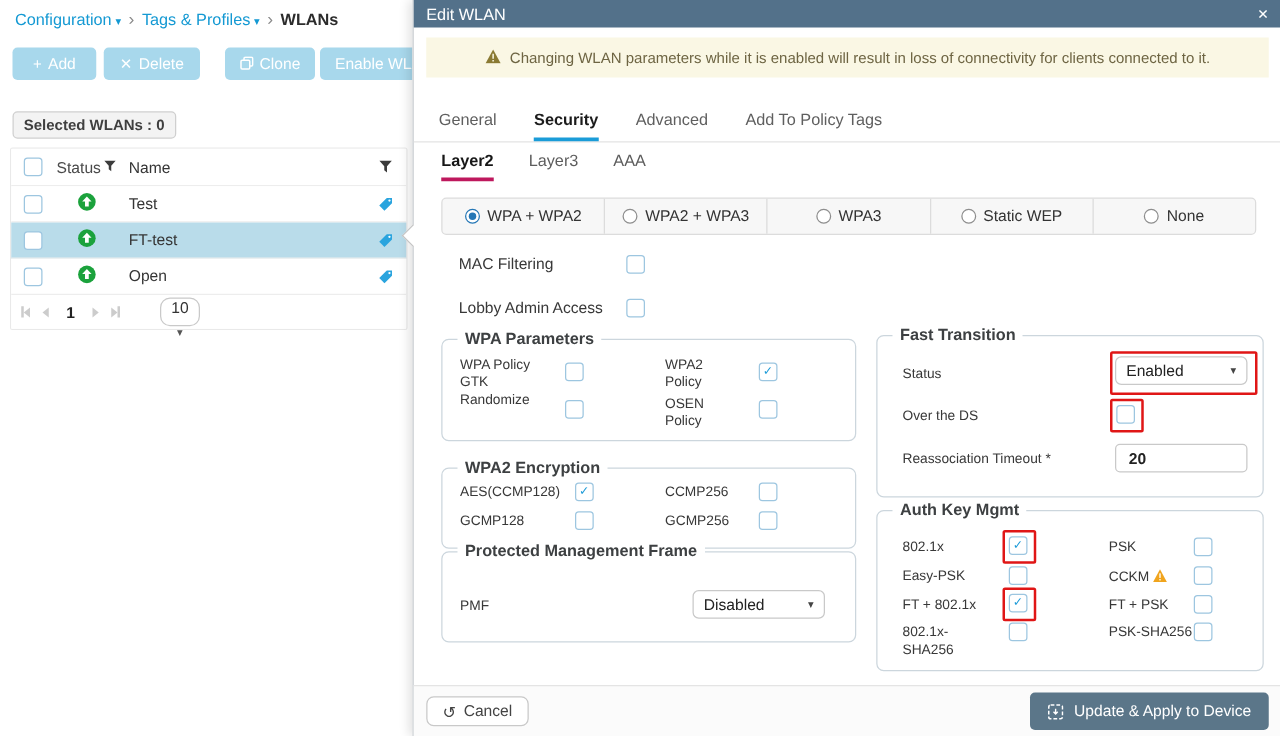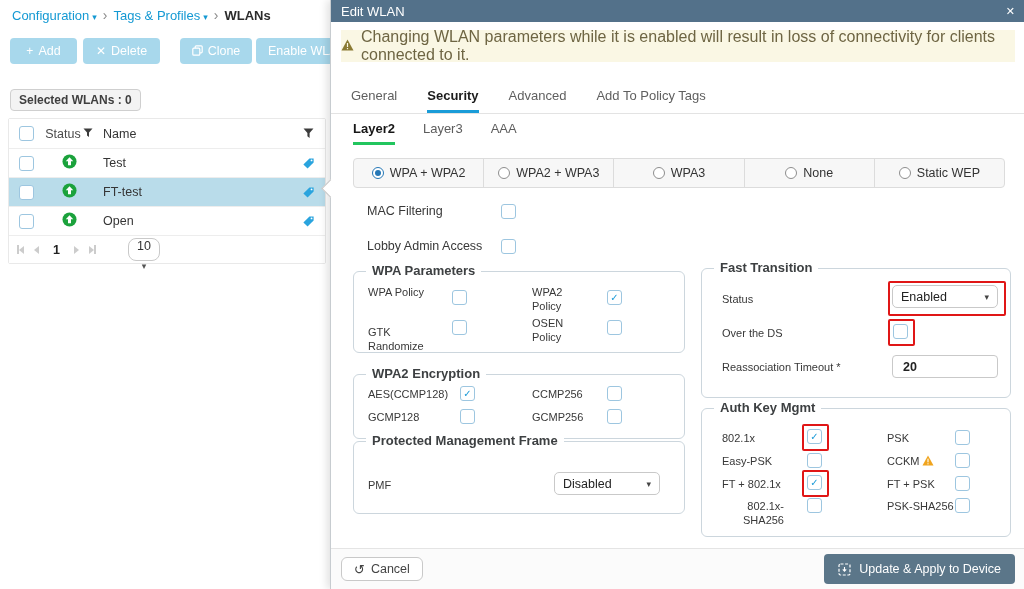--- a/index.html
+++ b/index.html
@@ -52,29 +52,29 @@
                gap:8px;padding:0 8px;font-size:12.5px;color:#333;cursor:pointer;background:#fff;flex-direction:column;}
   .size-select .dd-caret{font-size:9px;color:#555;}
 
   
   .panel{position:absolute;left:330px;top:0;width:694px;height:589px;background:#fff;border-left:1px solid #c7ccd0;
          box-shadow:-3px 0 8px rgba(0,0,0,.12);}
   .titlebar{position:absolute;left:0;top:0;right:0;height:22px;background:#53718a;color:#fff;display:flex;
             align-items:center;padding:0 10px;font-size:13px;gap:21px;}
   .close-x{margin-left:auto;font-size:11px;cursor:pointer;color:#fff;}
   .warnbar{position:absolute;left:10px;right:10px;top:30px;height:32px;background:#faf7e4;display:flex;
-           align-items:center;justify-content:center;gap:7px;font-size:16px;color:#6e6543;}
+           align-items:center;justify-content:center;gap:7px;font-size:12px;color:#6e6543;}
   .tabs{position:absolute;left:0;right:0;top:88px;height:25px;border-bottom:1px solid #e3e3e3;display:flex;
         gap:30px;padding-left:20px;font-size:13px;color:#5f5f5f;}
   .tab{cursor:pointer;padding-bottom:6px;display:inline-block;}
   .tab.active{color:#1c1c1c;font-weight:bold;border-bottom:3px solid #1a9cd8;}
   .subtabs{position:absolute;left:0;right:0;top:121px;height:24px;display:flex;gap:28px;padding-left:22px;
            font-size:13px;color:#5d5d5d;}
   .subtab{cursor:pointer;padding-bottom:5px;}
-  .subtab.active{color:#171717;font-weight:bold;border-bottom:3px solid #22c55e;}
+  .subtab.active{color:#171717;font-weight:bold;border-bottom:3px solid #be185d;}
 
   .segbar{position:absolute;left:22px;top:158px;width:650px;height:28px;background:#f7f7f7;border:1px solid #dcdcdc;
           border-radius:4px;display:flex;}
   .seg{flex:1;display:flex;align-items:center;justify-content:center;gap:6px;font-size:12.5px;color:#333;
        border-right:1px solid #dcdcdc;cursor:pointer;}
   .seg:last-child{border-right:none;}
   .radio{width:12px;height:12px;border:1px solid #8e8e8e;border-radius:50%;background:#fff;box-sizing:border-box;flex:0 0 auto;}
   .radio.sel{border:1px solid #2577b6;position:relative;}
   .radio.sel::after{content:"";position:absolute;left:2px;top:2px;width:6px;height:6px;border-radius:50%;background:#2577b6;}
 
@@ -278,44 +278,44 @@
       <label class="seg">
           <span class="radio"></span>
           <span>WPA2 + WPA3</span>
         </label>
       <label class="seg">
           <span class="radio"></span>
           <span>WPA3</span>
         </label>
       <label class="seg">
           <span class="radio"></span>
-          <span>None</span>
+          <span>Static WEP</span>
         </label>
       <label class="seg">
           <span class="radio"></span>
-          <span>Static WEP</span>
+          <span>None</span>
         </label>
     </div>
 
     <div class="plain-row" style="top:204px;">
       <span>MAC Filtering</span>
       <span class="cb"></span>
     </div>
     <div class="plain-row" style="top:239px;">
       <span>Lobby Admin Access</span>
       <span class="cb"></span>
     </div>
 
     <div class="fset" style="left:22px;top:271px;width:330px;height:80px;">
       <span class="fset-legend">WPA Parameters</span>
       <span class="flabel" style="left:14px;top:14px;width:62px;">WPA Policy</span>
       <span class="cb fcb" style="left:98px;top:18px;"></span>
       <span class="flabel" style="left:178px;top:14px;width:62px;">WPA2 Policy</span>
       <span class="cb fcb checked" style="left:253px;top:18px;"></span>
-      <span class="flabel" style="left:14px;top:54px;width:72px;">GTK Randomize</span>
+      <span class="flabel" style="left:14px;top:28px;width:72px;">GTK Randomize</span>
       <span class="cb fcb" style="left:98px;top:48px;"></span>
       <span class="flabel" style="left:178px;top:45px;width:62px;">OSEN Policy</span>
       <span class="cb fcb" style="left:253px;top:48px;"></span>
     </div>
 
     <div class="fset" style="left:22px;top:374px;width:330px;height:63px;">
       <span class="fset-legend">WPA2 Encryption</span>
       <span class="flabel" style="left:14px;top:13px;">AES(CCMP128)</span>
       <span class="cb fcb checked" style="left:106px;top:11px;"></span>
       <span class="flabel" style="left:178px;top:13px;">CCMP256</span>
@@ -343,21 +343,21 @@
           <span>Enabled</span>
           <span class="dd-caret">▾</span>
         </span>
       <span class="flabel" style="left:20px;top:58px;">Over the DS</span>
       <span class="red-frame" style="left:186px;top:50px;width:23px;height:23px;"></span>
       <span class="cb fcb" style="left:191px;top:55px;"></span>
       <span class="flabel" style="left:20px;top:92px;">Reassociation Timeout *</span>
       <input class="tinput" style="left: 190px; top: 86px;" value="20">
     </div>
 
-    <div class="fset" style="left:370px;top:408px;width:308px;height:127px;text-align:right;">
+    <div class="fset" style="left:370px;top:408px;width:308px;height:127px;">
       <span class="fset-legend">Auth Key Mgmt</span>
       <span class="flabel" style="left:20px;top:23px;">802.1x</span>
       <span class="red-frame" style="left:100px;top:15px;width:23px;height:23px;"></span>
       <span class="cb fcb checked" style="left:105px;top:20px;"></span>
       <span class="flabel" style="left:185px;top:23px;">PSK</span>
       <span class="cb fcb" style="left:253px;top:21px;"></span>
 
       <span class="flabel" style="left:20px;top:46px;">Easy-PSK</span>
       <span class="cb fcb" style="left:105px;top:44px;"></span>
       <span class="flabel" style="left:185px;top:46px;"><span>CCKM</span> <span style="vertical-align:-1px;"><svg width="12" height="11" viewBox="0 0 13 12">

